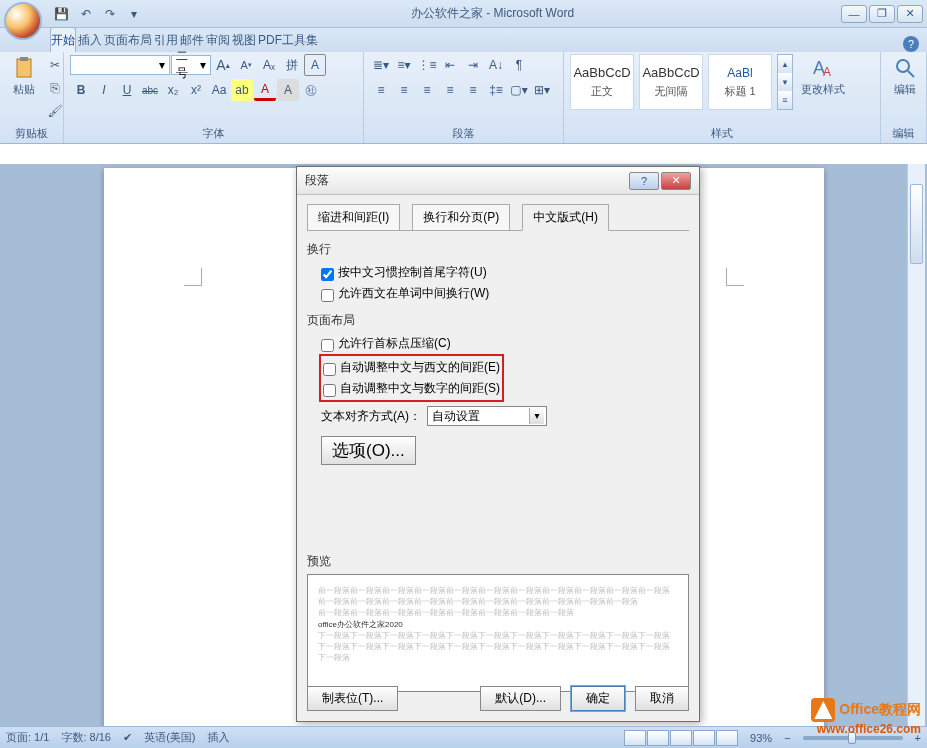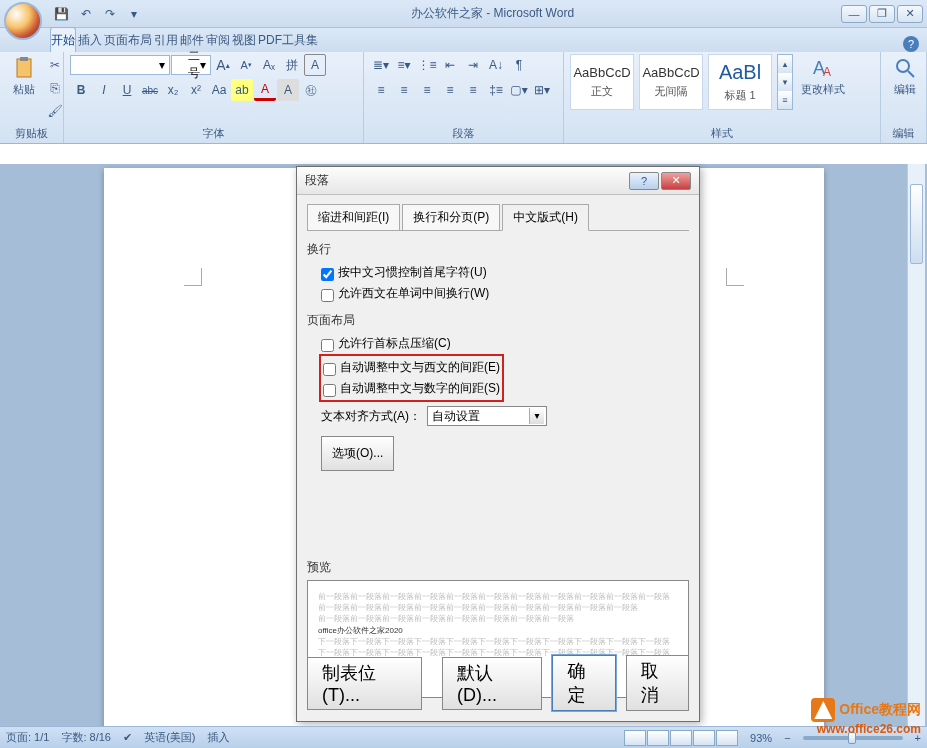--- a/index.html
+++ b/index.html
@@ -24,21 +24,21 @@
 .ribbon { height:92px; background:linear-gradient(#e8f0fa,#d3e2f3); border-bottom:1px solid #9bb7d9; display:flex; }
 .rgroup { border-right:1px solid #b8cde4; padding:2px 6px; display:flex; flex-direction:column; position:relative; }
 .rgroup-label { position:absolute; bottom:2px; left:0; right:0; text-align:center; color:#3b5a82; font-size:11px; }
 .rgroup-body { flex:1; display:flex; align-items:flex-start; gap:2px; }
 .big-btn { display:flex; flex-direction:column; align-items:center; justify-content:center; padding:2px 6px; color:#3b5a82; font-size:11px; gap:2px; }
 .big-btn svg, .big-btn .ico { width:24px; height:24px; }
 .small-btn { width:22px; height:22px; display:flex; align-items:center; justify-content:center; color:#3b5a82; border-radius:2px; }
 .btn-col { display:flex; flex-direction:column; gap:1px; }
 .btn-row { display:flex; gap:1px; align-items:center; }
 .font-combo { width:100px; height:20px; border:1px solid #9bb7d9; background:#fff; padding:0 4px; font-size:12px; display:flex; align-items:center; justify-content:space-between; }
-.size-combo { width:40px; height:20px; border:1px solid #9bb7d9; background:#fff; padding:0 4px; font-size:12px; display:flex; align-items:center; justify-content:space-between;text-align:right; }
+.size-combo { width:40px; height:20px; border:1px solid #9bb7d9; background:#fff; padding:0 4px; font-size:12px; display:flex; align-items:center; justify-content:space-between; }
 .style-item { width:64px; height:56px; border:1px solid #c8d8ec; background:#fff; display:flex; flex-direction:column; align-items:center; justify-content:center; font-size:11px; color:#555; padding:2px; }
 .style-item .prev { font-size:13px; color:#333; margin-bottom:4px; }
 .style-gallery { display:flex; gap:5px; }
 .style-scroll { display:flex; flex-direction:column; border:1px solid #9bb7d9; }
 .style-scroll div { width:14px; height:18px; background:linear-gradient(#fff,#d6e4f2); display:flex; align-items:center; justify-content:center; font-size:9px; color:#3b5a82; }
 .doc-area { position:absolute; top:164px; left:0; right:0; bottom:22px; background:#a6bdd8; overflow:hidden; }
 .page { width:720px; height:900px; background:#fff; margin:4px auto; box-shadow:0 2px 6px rgba(0,0,0,.3); position:relative; }
 .crop-tl, .crop-tr { position:absolute; top:100px; width:18px; height:18px; border-left:1px solid #aaa; border-top:1px solid #aaa; }
 .crop-tl { left:80px; transform:rotate(0deg); border:none; border-bottom:1px solid #aaa; border-right:1px solid #aaa;}
 .crop-tr { right:80px; border:none; border-bottom:1px solid #aaa; border-left:1px solid #aaa;}
@@ -56,34 +56,34 @@
 
 .dialog { position:absolute; top:166px; left:296px; width:404px; height:556px; background:#f0f0f0; border:1px solid #6f6f6f; box-shadow:2px 2px 8px rgba(0,0,0,.3); }
 .dlg-title { height:28px; background:linear-gradient(#fdfdfd,#e6e6e6); display:flex; align-items:center; padding:0 8px; border-bottom:1px solid #c0c0c0; }
 .dlg-title-text { flex:1; font-size:12px; color:#333; }
 .dlg-btns { display:flex; gap:2px; }
 .dlg-tbtn { width:30px; height:18px; border:1px solid #888; border-radius:2px; display:flex; align-items:center; justify-content:center; font-size:11px; }
 .dlg-help { background:linear-gradient(#eaf2fb,#b8d0ea); color:#2a5a9e; }
 .dlg-close { background:linear-gradient(#f0a0a0,#c84040); color:#fff; }
 .dlg-body { padding:8px 10px; }
 .dlg-tabs { display:flex; border-bottom:1px solid #aaa; margin-bottom:10px; }
-.dlg-tab { padding:4px 10px; border:1px solid #aaa; background:#f7f7f7; font-size:12px; margin-right:2px; position:relative; top:1px; }
+.dlg-tab { padding:4px 10px; border:1px solid #aaa; background:#f7f7f7; font-size:12px; margin-right:12px; position:relative; top:1px; }
 .dlg-tab.active { background:#f0f0f0; border-bottom:1px solid #f0f0f0; }
 .group-label { font-size:12px; color:#333; margin:8px 0 4px; }
 .chk-row { display:flex; align-items:flex-end; gap:4px; padding:2px 0 2px 14px; font-size:12px; }
 .chk-row input { width:13px; height:13px; }
 .highlight-box { border:2px solid #d02020; padding:1px 2px; margin-left:12px; display:inline-block; }
 .align-row { display:flex; align-items:center; gap:6px; padding:4px 0 4px 14px; font-size:12px; }
 .combo { border:1px solid #888; background:#fff; height:20px; padding:0 18px 0 4px; font-size:12px; display:flex; align-items:center; position:relative; min-width:120px; }
 .combo::after { content:"▾"; position:absolute; right:2px; top:1px; width:14px; text-align:center; background:linear-gradient(#fff,#ddd); border-left:1px solid #aaa; height:16px; line-height:16px; font-size:10px; }
-.opt-btn { border:1px solid #888; background:linear-gradient(#fff,#e0e0e0); padding:8px 10px; font-size:12px; margin:6px 0 0 14px; display:inline-block; }
+.opt-btn { border:1px solid #888; background:linear-gradient(#fff,#e0e0e0); padding:2px 10px; font-size:17px; margin:6px 0 0 14px; display:inline-block; }
 .preview-box { border:1px solid #888; background:#fff; height:118px; margin-top:4px; padding:10px; font-size:8px; color:#bbb; line-height:1.4; overflow:hidden; }
 .preview-box .dark { color:#333; }
 .dlg-footer { position:absolute; bottom:10px; left:10px; right:10px; display:flex; gap:10px; align-items:center; }
-.dlg-fbtn { border:1px solid #888; background:linear-gradient(#fff,#e0e0e0); padding:3px 14px; font-size:18px; }
+.dlg-fbtn { border:1px solid #888; background:linear-gradient(#fff,#e0e0e0); padding:3px 14px; font-size:12px; }
 .dlg-fbtn.primary { border:1px solid #4a7ebb; outline:1px solid #7aa8d8; }
 
 
 .watermark { position:absolute; right:6px; bottom:12px; text-align:right; font-size:14px; font-weight:bold; pointer-events:none; }
 .watermark .l1 { color:#e67817; }
 .watermark .l2 { color:#d85a0e; font-size:12px; }
 .wm-icon { display:inline-block; width:24px; height:24px; background:#e67817; border-radius:4px; vertical-align:middle; margin-right:4px; position:relative; }
 .wm-icon::before { content:""; position:absolute; inset:3px; background:#fff; clip-path: polygon(50% 0,100% 100%,0 100%);}
 </style>
 </head>
@@ -201,21 +201,21 @@
       <div class="style-gallery">
         <div class="style-item">
           <div class="prev">AaBbCcD</div>
           <div>正文</div>
         </div>
         <div class="style-item">
           <div class="prev">AaBbCcD</div>
           <div>无间隔</div>
         </div>
         <div class="style-item">
-          <div class="prev" style="font-size:20px;color:#1e5aa0">AaBl</div>
+          <div class="prev" style="font-size:12px;color:#1e5aa0">AaBl</div>
           <div>标题 1</div>
         </div>
         <div class="style-scroll">
           <div>▴</div>
           <div>▾</div>
           <div>≡</div>
         </div>
       </div>
       <div class="big-btn">
         <svg class="ico" viewBox="0 0 24 24">

